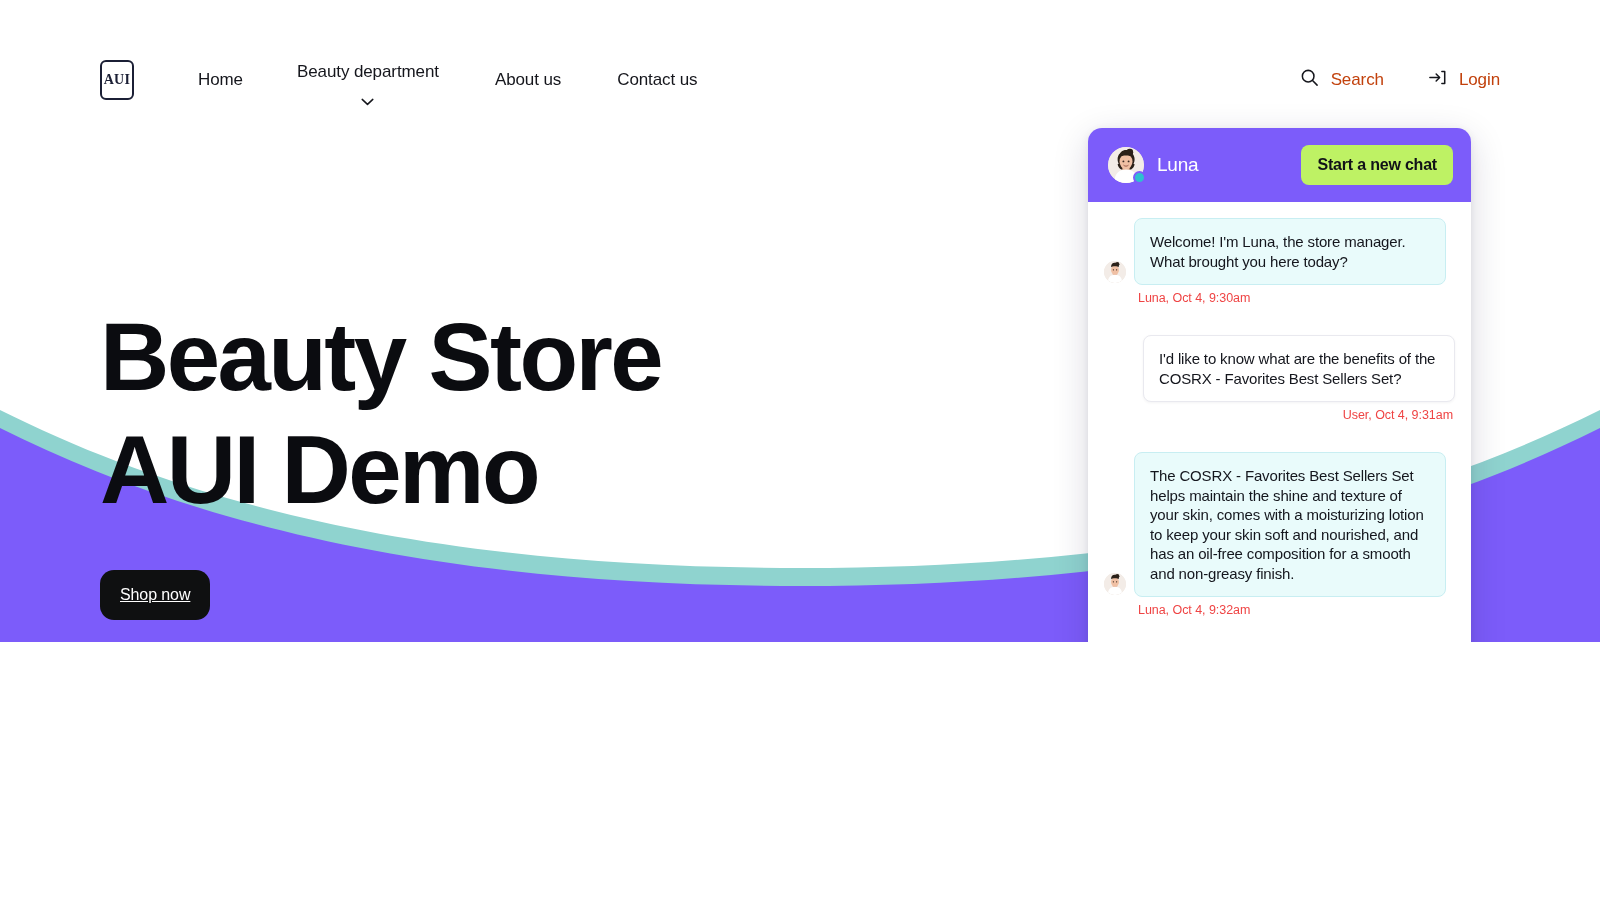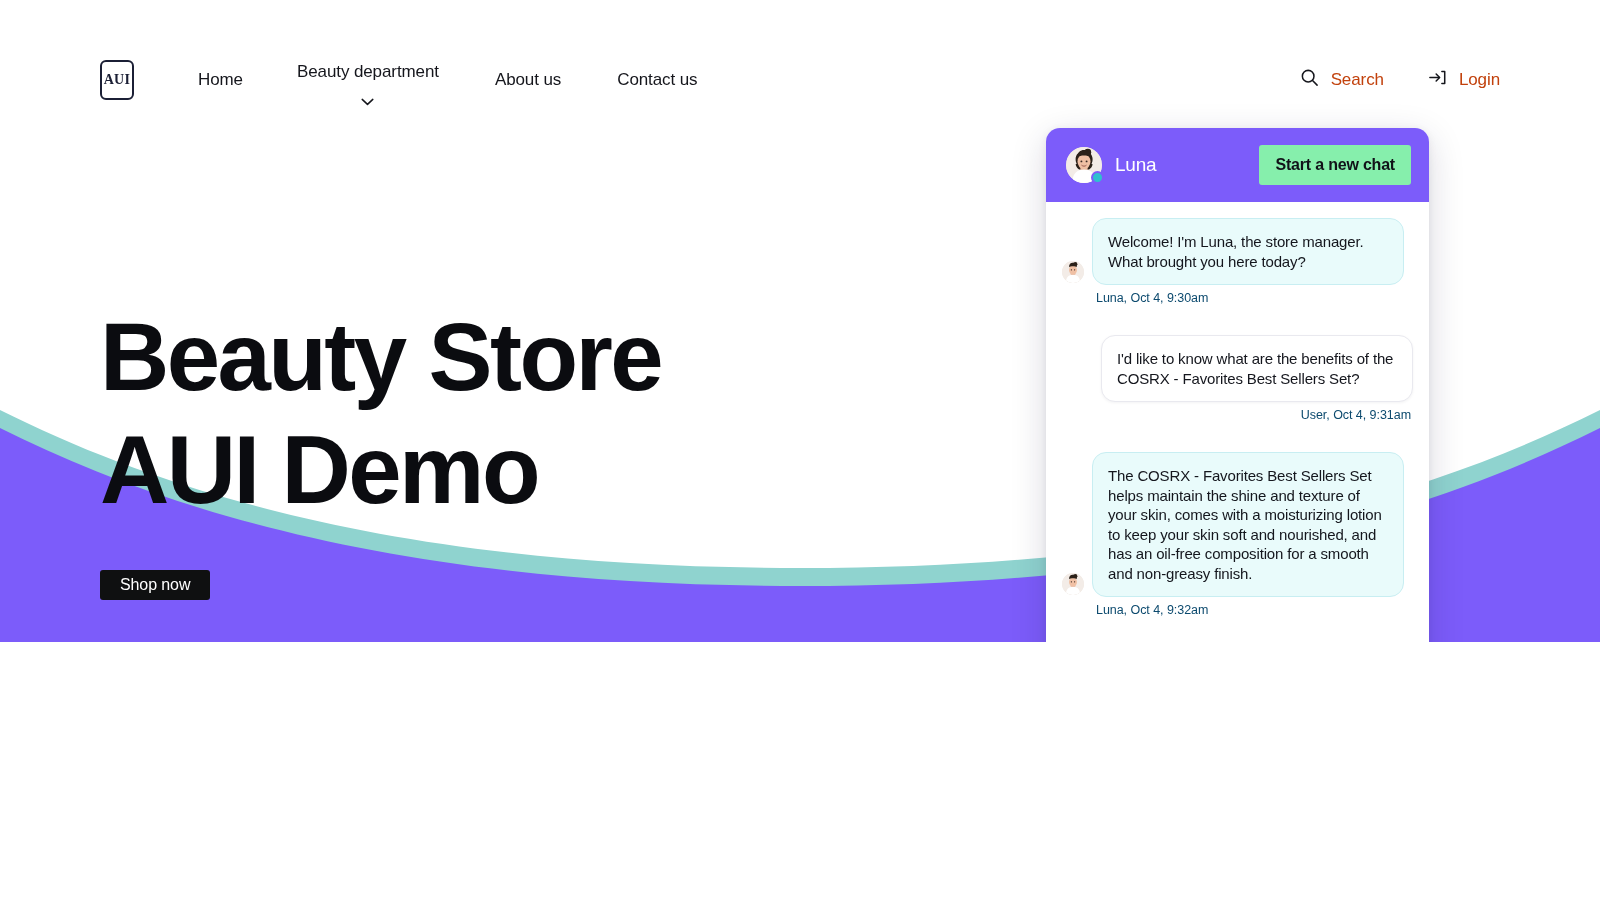--- a/index.html
+++ b/index.html
@@ -119,30 +119,31 @@
   .shop-btn {
     margin-top: 44px;
     display: inline-flex;
     align-items: center;
     justify-content: center;
     background: #0f1011;
     color: #ffffff;
     font-size: 16px;
     letter-spacing: -0.1px;
     border: none;
-    border-radius: 3px;
-    padding: 6px 20px;
+    border-radius: 14px;
+    padding: 16px 20px;
     cursor: pointer;
     font-family: "Liberation Sans", sans-serif;
+    text-decoration: underline;
   }
 
   
   .chat-panel {
     position: absolute;
-    left: 1046px;
+    left: 1088px;
     top: 128px;
     width: 383px;
     border-radius: 14px;
     background: #ffffff;
     box-shadow: 0 10px 36px rgba(23, 18, 60, 0.16), 0 2px 8px rgba(23,18,60,0.07);
     z-index: 10;
     overflow: hidden;
     display: flex;
     flex-direction: column;
   }
@@ -180,24 +181,24 @@
     border: 2px solid #7c5cfa;
   }
   .chat-title {
     color: #ffffff;
     font-size: 19px;
     margin-left: 13px;
     letter-spacing: -0.2px;
   }
   .new-chat-btn {
     margin-left: auto;
-    background: #86efac;
+    background: #bef264;
     color: #111218;
     border: none;
-    border-radius: 3px;
+    border-radius: 8px;
     font-size: 16px;
     font-weight: 700;
     letter-spacing: -0.2px;
     padding: 11px 16px;
     cursor: pointer;
     font-family: "Liberation Sans", sans-serif;
     white-space: nowrap;
   }
 
   .chat-body {
@@ -217,41 +218,41 @@
     width: 22px;
     height: 22px;
     border-radius: 50%;
     background: #efe9e4;
     overflow: hidden;
     flex: none;
     margin-bottom: 2px;
   }
 
   .bubble {
-    border-radius: 14px;
+    border-radius: 8px;
     padding: 13px 15px;
     font-size: 15px;
     line-height: 19.5px;
     letter-spacing: -0.15px;
     color: #14161d;
     max-width: 312px;
   }
   .bubble.bot {
     background: #e9fbfb;
     border: 1px solid #c8eef2;
   }
   .bubble.usr {
     background: #ffffff;
     border: 1px solid #e9e9ef;
     box-shadow: 0 1px 3px rgba(20,20,40,0.05);
   }
 
   .stamp {
     font-size: 12.5px;
-    color: #0c4a6e;
+    color: #ef4444;
     letter-spacing: -0.05px;
     margin-top: 6px;
   }
   .stamp.left { margin-left: 34px; }
   .stamp.right { text-align: right; margin-right: 2px; }
 
   .msg-block + .msg-block { margin-top: 30px; }
 
   .chat-footer {
     background: #f4f4f6;

